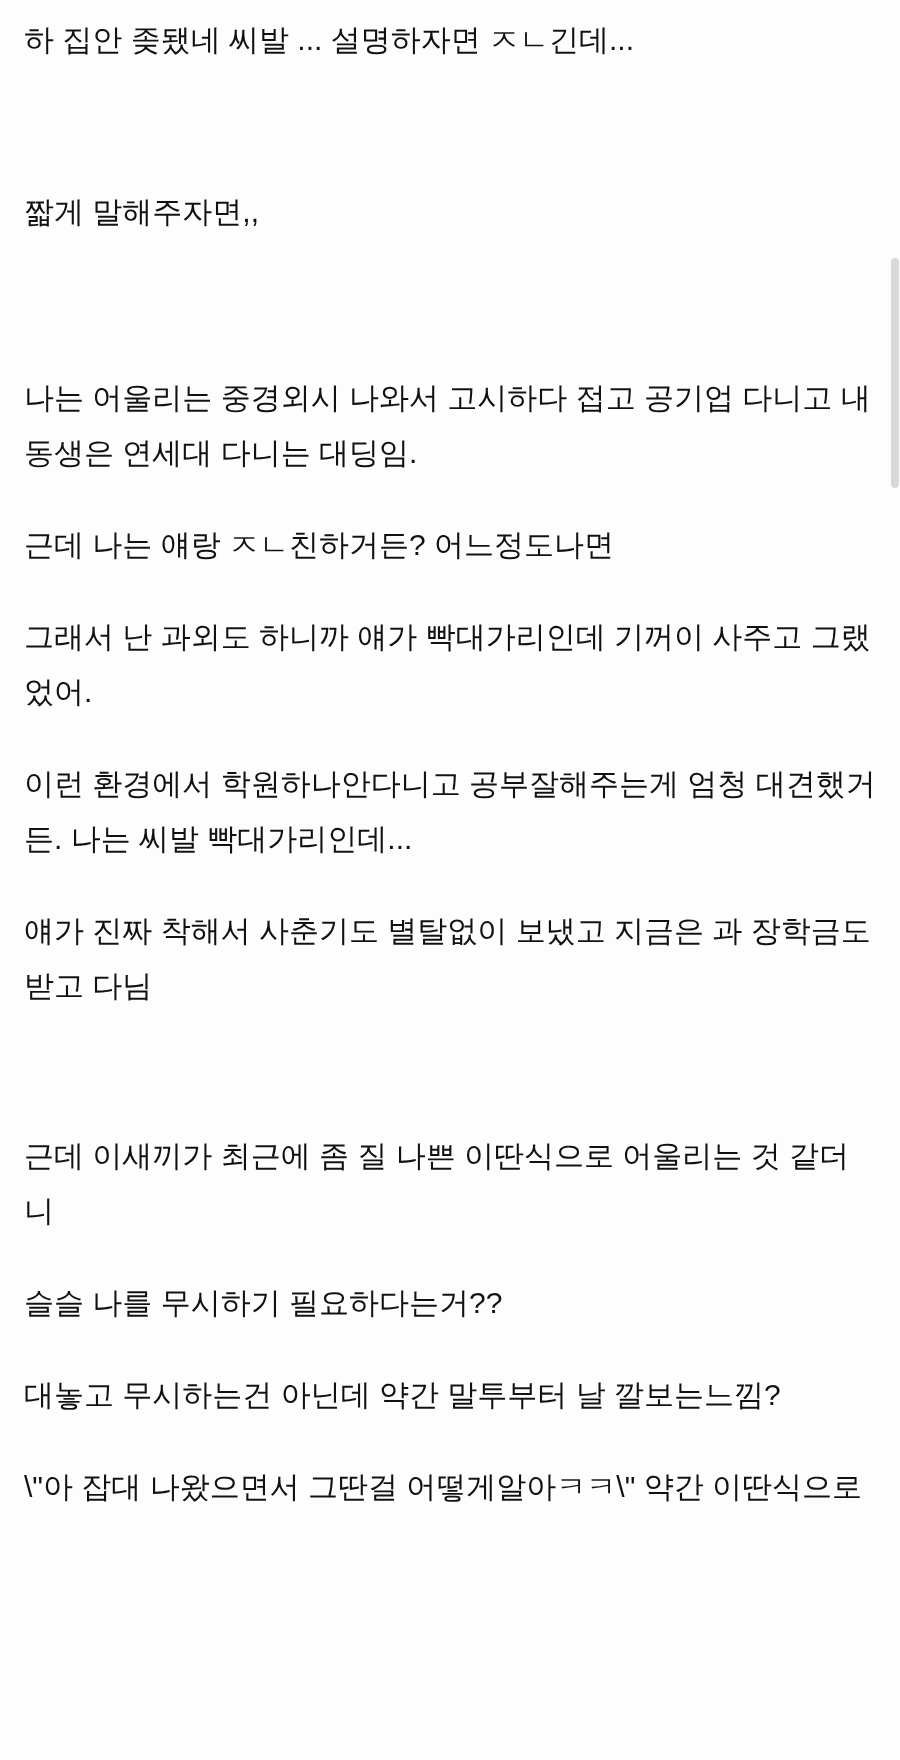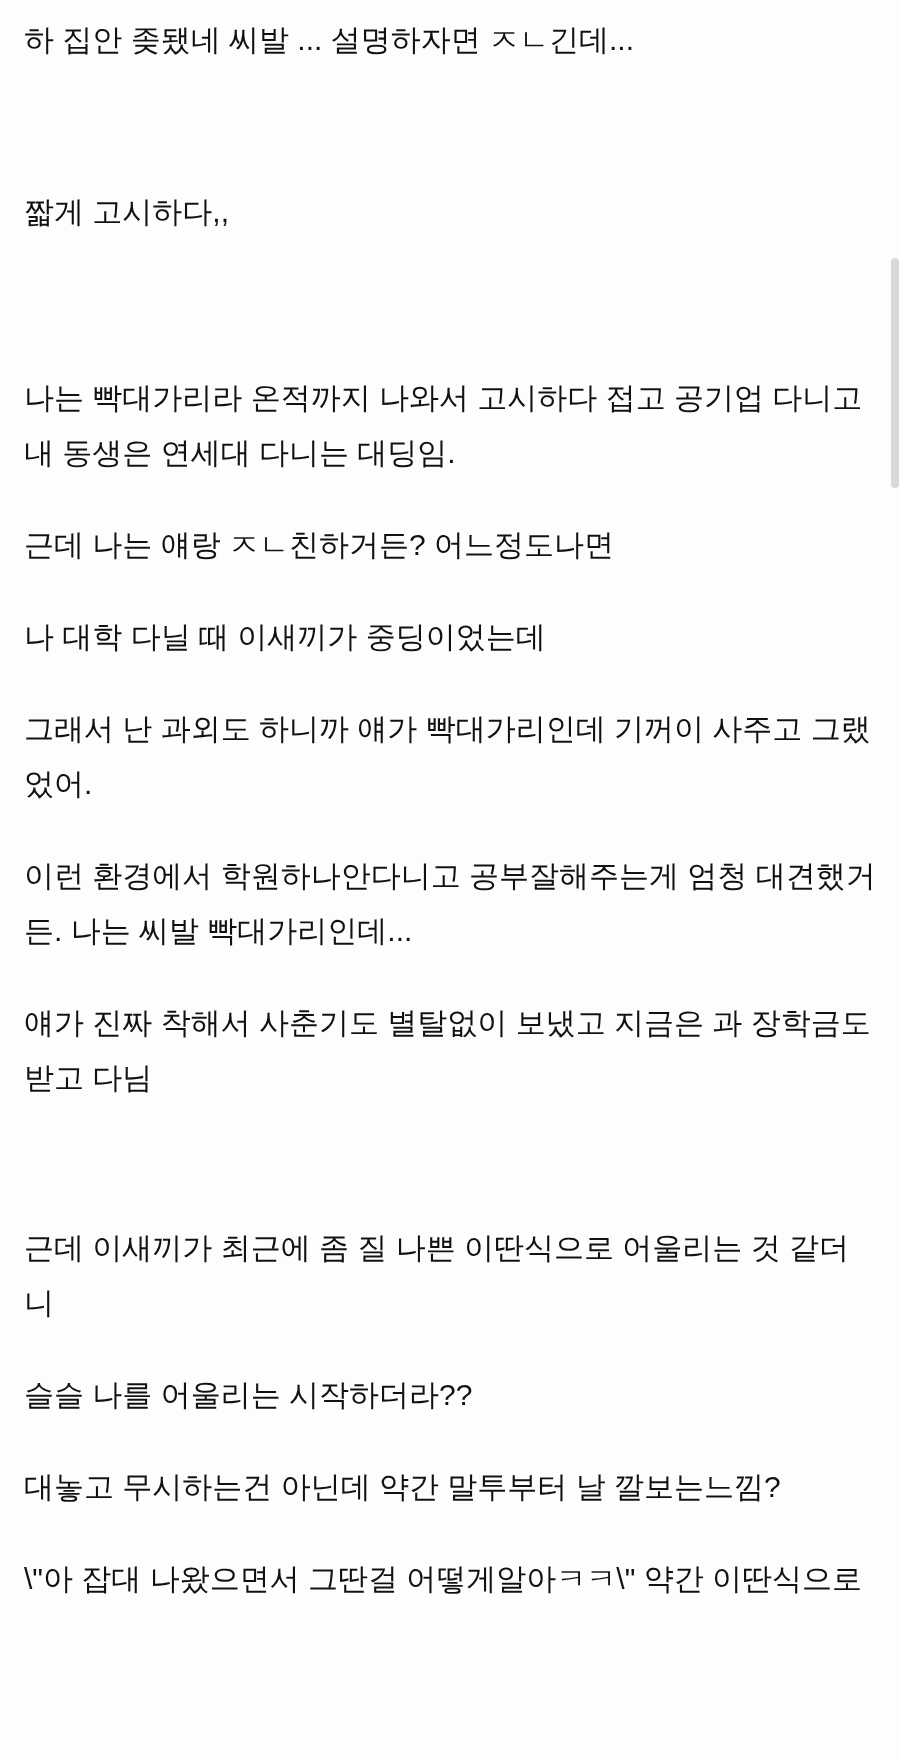--- a/index.html
+++ b/index.html
@@ -44,29 +44,28 @@
     background: #d8d8d8;
     border-radius: 4px;
   }
 </style>
 </head>
 <body>
 
 <div class="post-body">
   <p>하 집안 좆됐네 씨발 ... 설명하자면 ㅈㄴ긴데...</p>
   <div class="spacer-a"></div>
-  <p>짧게 고시하다,,</p>
+  <p>짧게 말해주자면,,</p>
   <div class="spacer-b"></div>
-  <p>나는 빡대가리라 온적까지 나와서 고시하다 접고 공기업 다니고 내 동생은 연세대 다니는 대딩임.</p>
+  <p>나는 어울리는 중경외시 나와서 고시하다 접고 공기업 다니고 내 동생은 연세대 다니는 대딩임.</p>
   <p>근데 나는 얘랑 ㅈㄴ친하거든? 어느정도나면</p>
-  <p>나 대학 다닐 때 이새끼가 중딩이었는데</p>
   <p>그래서 난 과외도 하니까 얘가 빡대가리인데 기꺼이 사주고 그랬었어.</p>
   <p>이런 환경에서 학원하나안다니고 공부잘해주는게 엄청 대견했거든. 나는 씨발 빡대가리인데...</p>
   <p>얘가 진짜 착해서 사춘기도 별탈없이 보냈고 지금은 과 장학금도 받고 다님</p>
   <div class="spacer-c"></div>
   <p>근데 이새끼가 최근에 좀 질 나쁜 이딴식으로 어울리는 것 같더니</p>
-  <p>슬슬 나를 어울리는 시작하더라??</p>
+  <p>슬슬 나를 무시하기 필요하다는거??</p>
   <p>대놓고 무시하는건 아닌데 약간 말투부터 날 깔보는느낌?</p>
   <p>\"아 잡대 나왔으면서 그딴걸 어떻게알아ㅋㅋ\" 약간 이딴식으로</p>
 
 </div>
 
 <div class="scrollbar-thumb"></div>
 
 </body></html>

